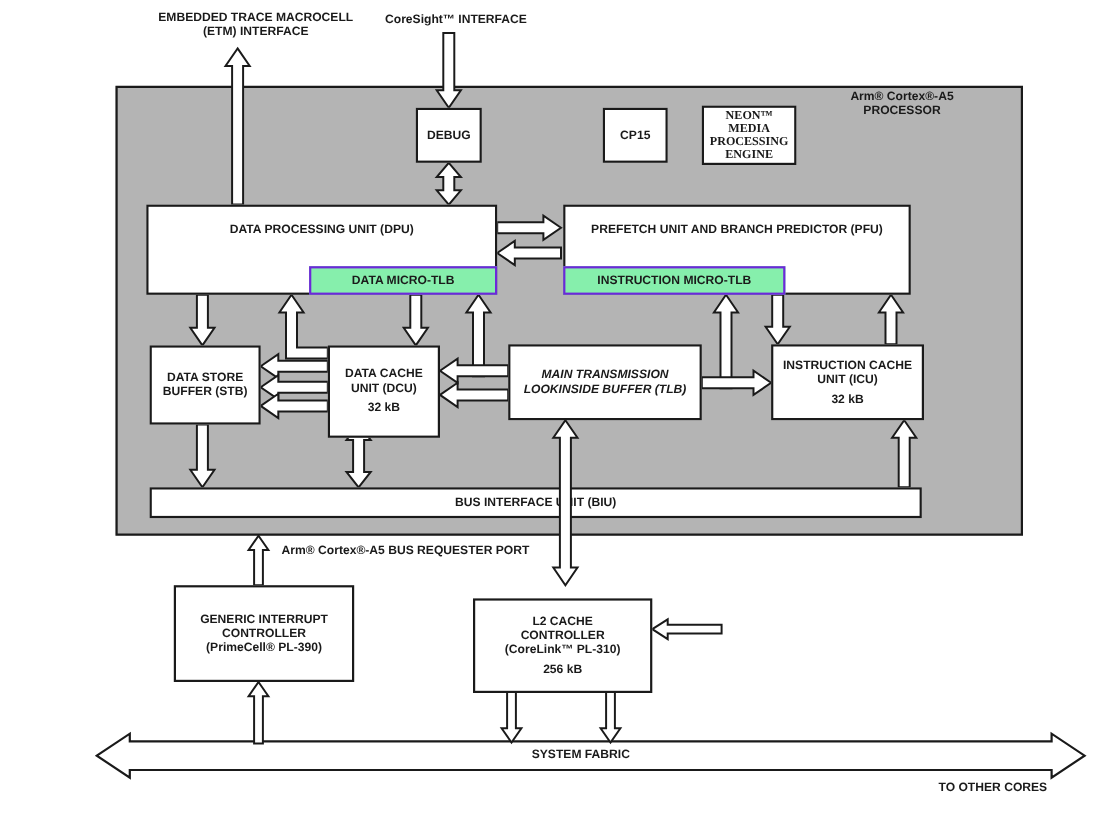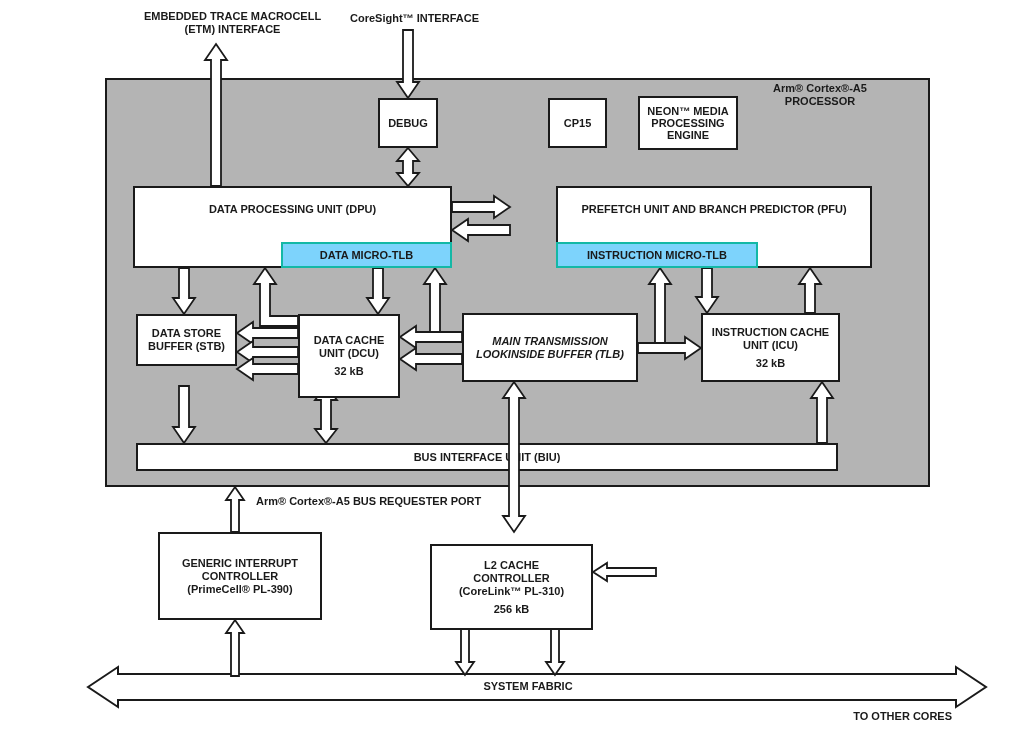--- a/index.html
+++ b/index.html
@@ -15,21 +15,21 @@
   svg.arrows { position:absolute; left:0; top:0; z-index:1; }
   svg.arrows-top { position:absolute; left:0; top:0; z-index:3; }
   path.arr { fill:#ffffff; stroke:#1a1a1a; stroke-width:1.8; stroke-linejoin:miter; }
   path.arr-big { fill:#ffffff; stroke:#1a1a1a; stroke-width:2; stroke-linejoin:miter; }
   .box {
     position:absolute; background:#ffffff; border:2px solid #1a1a1a; box-sizing:border-box;
     display:flex; flex-direction:column; align-items:center; justify-content:center;
     text-align:center; font-size:11px; line-height:13px; z-index:2;
   }
   .subbox {
-    position:absolute; background:#7dd3fc; border:2px solid #14b8a6; box-sizing:border-box;
+    position:absolute; background:#86efac; border:2px solid #6d28d9; box-sizing:border-box;
     display:flex; align-items:center; justify-content:center; font-size:11px;
   }
   .plain-label { position:absolute; font-size:11px; line-height:13px; z-index:4; white-space:nowrap; }
   .centered { text-align:center; }
   .size-line { margin-top:5px; }
   .dpu-title { position:absolute; top:15px; left:0; right:0; text-align:center; }
 </style>
 </head>
 <body>
 
@@ -88,41 +88,41 @@
   <div class="plain-label centered" style="left:342px; top:12px; width:145px;">
     <div>CoreSight™ INTERFACE</div>
   </div>
 
   <div class="box" style="left:378px; top:98px; width:60px; height:50px;">
     <div>DEBUG</div>
   </div>
   <div class="box" style="left:548px; top:98px; width:59px; height:50px;">
     <div>CP15</div>
   </div>
-  <div class="box" style="left:638px; top:96px; width:100px; height:54px; line-height:12px;">
+  <div class="box" style="left:638px; top:96px; width:86px; height:54px; line-height:12px;font-family:Liberation Serif, serif;">
     <div>NEON™ MEDIA</div>
     <div>PROCESSING</div>
     <div>ENGINE</div>
   </div>
 
   <div class="box" style="left:133px; top:186px; width:319px; height:82px;">
     <div class="dpu-title">DATA PROCESSING UNIT (DPU)</div>
     <div class="subbox" style="right:-2px; bottom:-2px; width:171px; height:26px;">
       <div>DATA MICRO-TLB</div>
     </div>
   </div>
 
-  <div class="box" style="left:512px; top:186px; width:316px; height:82px;margin-left:44px;">
+  <div class="box" style="left:512px; top:186px; width:316px; height:82px;">
     <div class="dpu-title">PREFETCH UNIT AND BRANCH PREDICTOR (PFU)</div>
     <div class="subbox" style="left:-2px; bottom:-2px; width:202px; height:26px;">
       <div>INSTRUCTION MICRO-TLB</div>
     </div>
   </div>
 
-  <div class="box" style="left:136px; top:314px; width:101px; height:52px;">
+  <div class="box" style="left:136px; top:314px; width:101px; height:72px;">
     <div>DATA STORE</div>
     <div>BUFFER (STB)</div>
   </div>
   <div class="box" style="left:298px; top:314px; width:102px; height:84px;">
     <div>DATA CACHE</div>
     <div>UNIT (DCU)</div>
     <div class="size-line">32 kB</div>
   </div>
   <div class="box" style="left:462px; top:313px; width:176px; height:69px;font-style:italic;">
     <div>MAIN TRANSMISSION</div>

